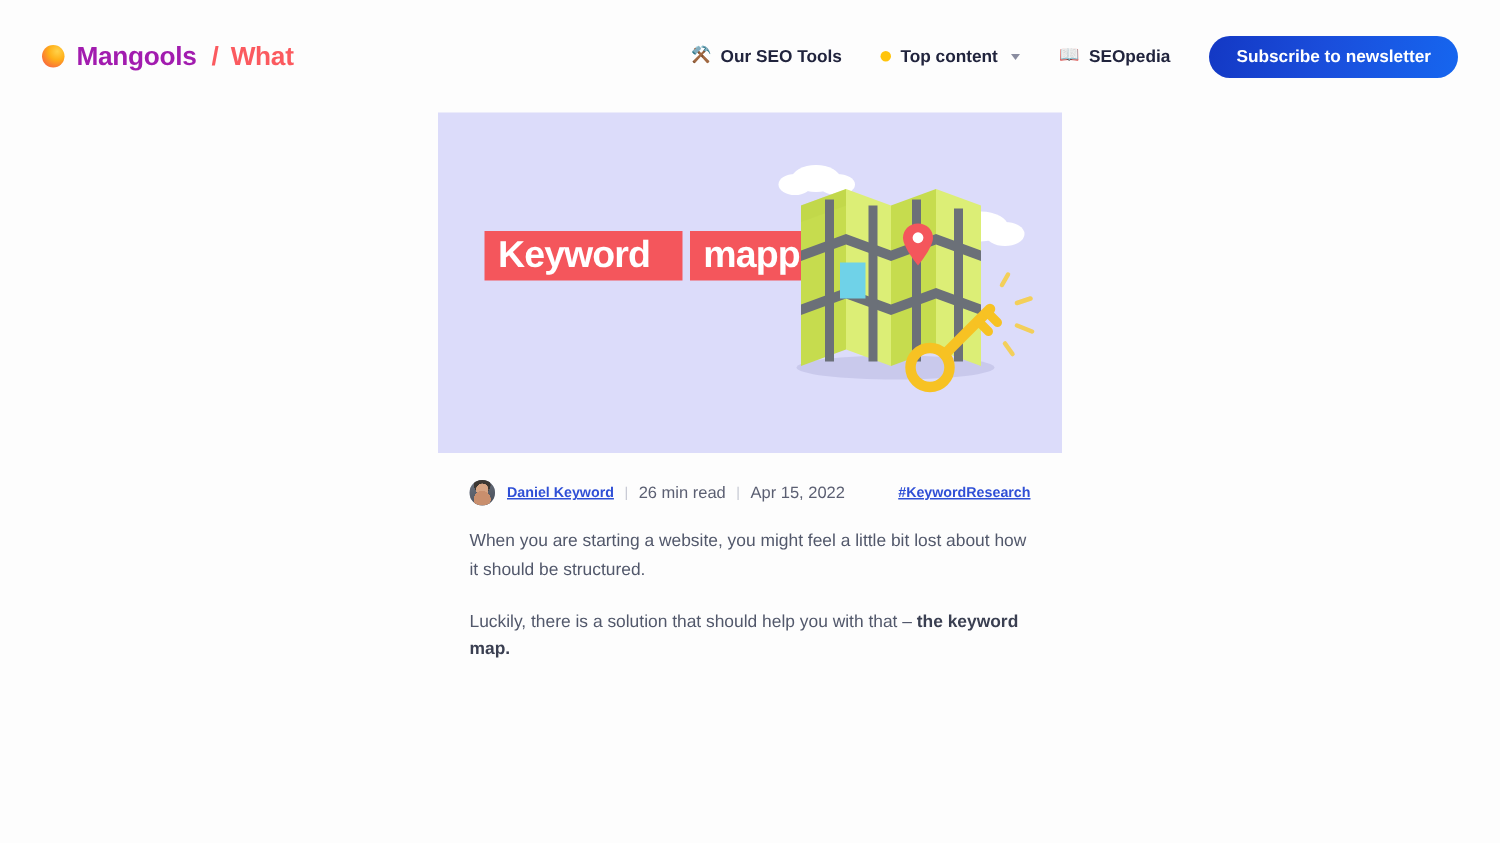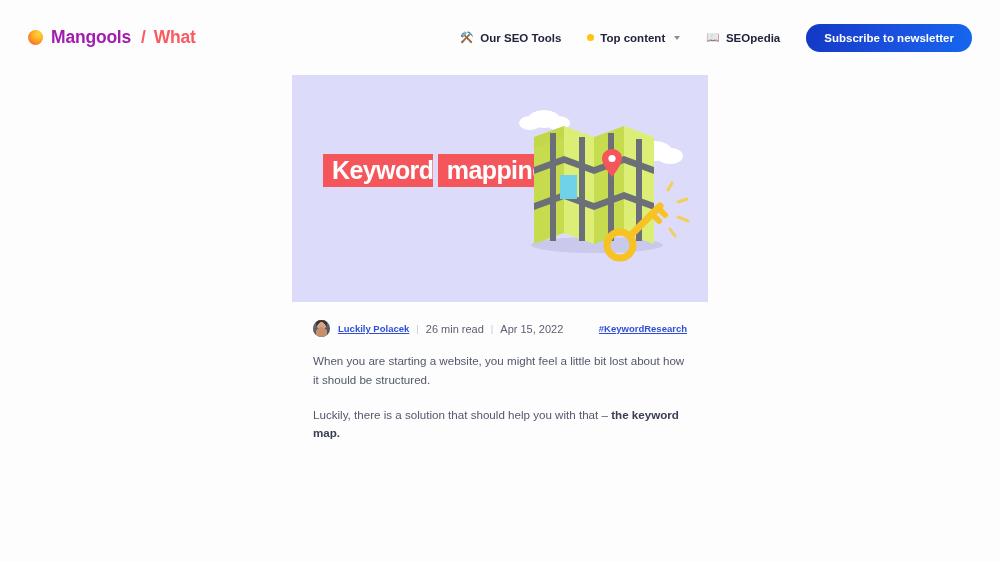--- a/index.html
+++ b/index.html
@@ -107,21 +107,21 @@
     overflow: hidden;
   }
   .kw-label { position: absolute; left: 31px; top: 78px; }
   .kw-box {
     background: #f4565c;
     color: #ffffff;
     font-size: 25px;
     font-weight: 800;
     letter-spacing: -0.6px;
     line-height: 1.12;
-    padding: 2px 0 3px 9px;
+    padding: 2px 22px 3px 9px;
     display: inline-block;
   }
   .kw-box.second { margin-top: 1px; margin-left: 0px; }
 
   .illus { position: absolute; left: 210px; top: 18px; width: 200px; height: 200px; }
 
   
   .meta-row {
     width: 374px;
     margin: 18px auto 0 auto;
@@ -284,21 +284,21 @@
         <path d="M176 124 L186 128"></path>
         <path d="M168 136 L173 143"></path>
       </g>
     </svg>
   </div>
 
   <div class="meta-row">
     <span class="avatar">
         <span class="face"></span>
       </span>
-    <a class="author-link" href="#">Luckily Polacek</a>
+    <a class="author-link" href="#">Daniel Keyword</a>
     <span class="meta-sep">|</span>
     <span class="meta-text">26 min read</span>
     <span class="meta-sep">|</span>
     <span class="meta-text">Apr 15, 2022</span>
     <a class="tag-link" href="#">#KeywordResearch</a>
   </div>
 
   <div class="body-wrap">
     <p class="post-p first">When you are starting a website, you might feel a little bit lost about how it should be structured.</p>
     <p class="post-p">

